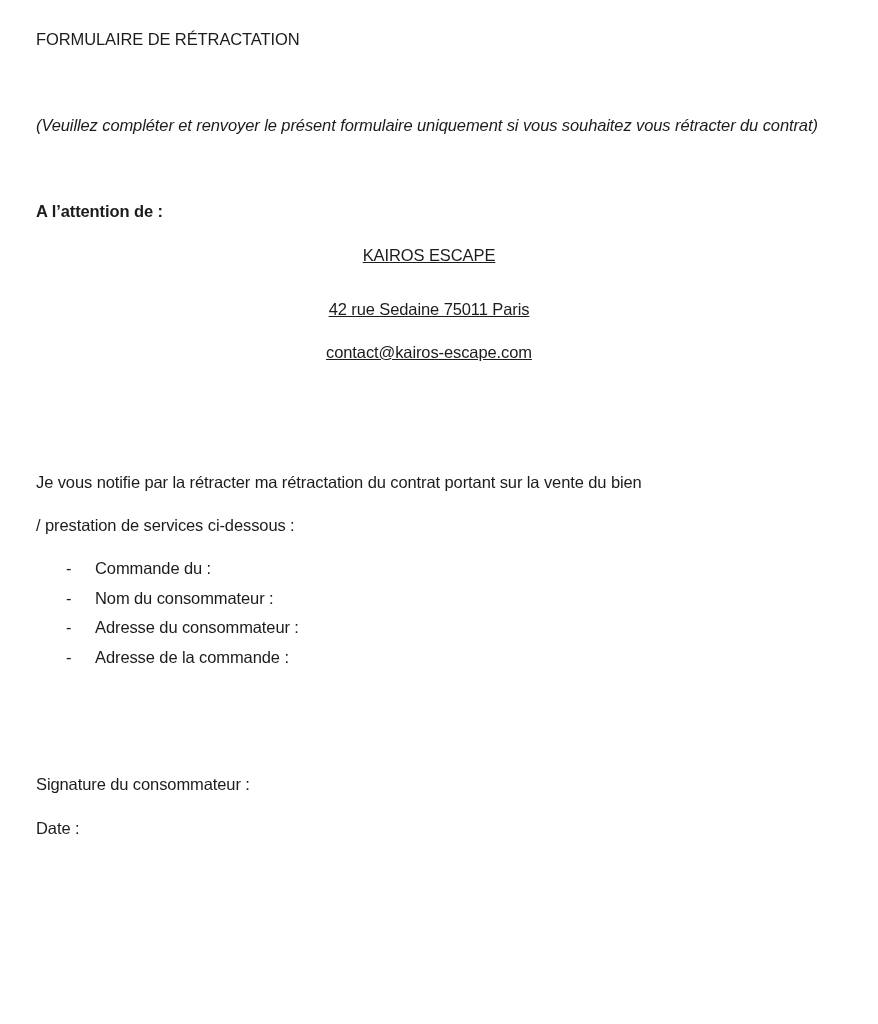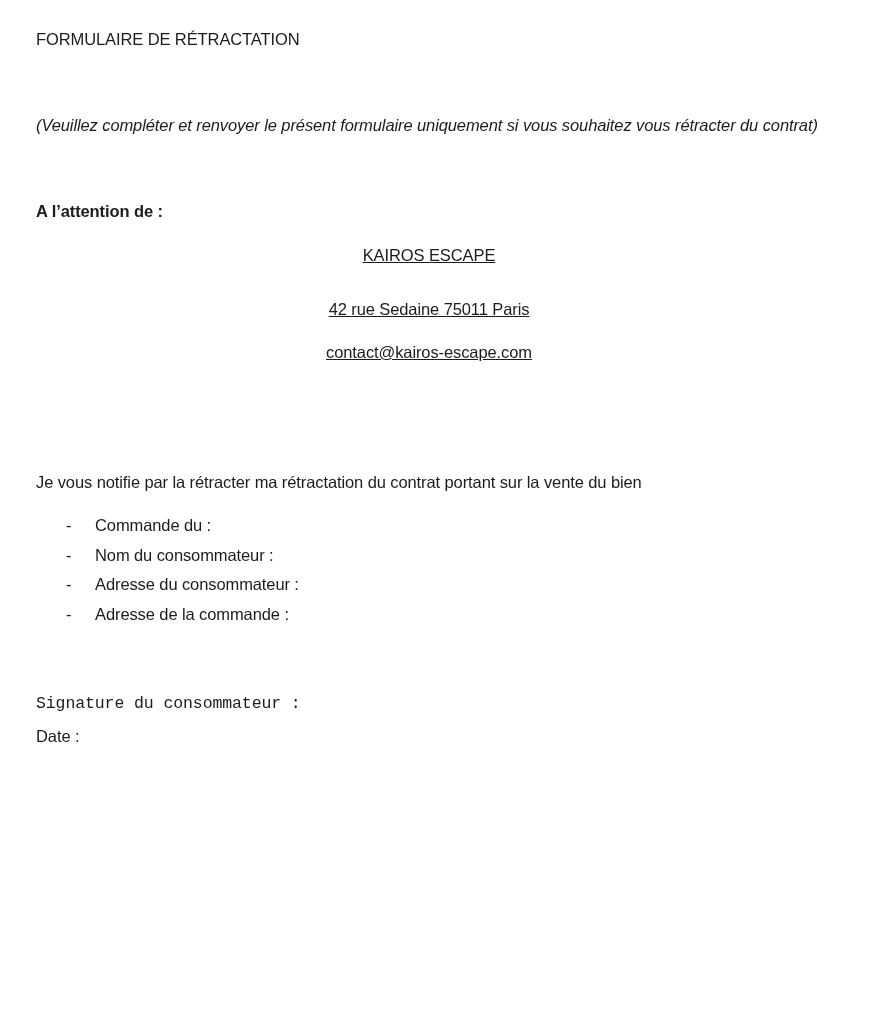--- a/index.html
+++ b/index.html
@@ -30,42 +30,43 @@
   .recipient-address { margin-top: 24px; }
   .recipient-email   { margin-top: 13px; }
 
   .notify-1 { margin-top: 100px; max-width: 792px; }
   .notify-2 { margin-top: 13px; }
 
   .list { margin-top: 14px; padding-left: 30px; }
   .list-item { display: flex; line-height: 29.5px; }
   .bullet { width: 29px; flex: 0 0 29px; }
 
-  .signature { margin-top: 60px; font-family: Liberation Mono, monospace; }
-  .date      { margin-top: 2px; }
+  .signature { margin-top: 97px; }
+  .date      { margin-top: 14px; }
 </style>
 </head>
 <body>
 
 <div class="page">
 
   <p class="title">FORMULAIRE DE RÉTRACTATION</p>
 
   <p class="instruction">(Veuillez compléter et renvoyer le présent formulaire uniquement si vous souhaitez vous rétracter du contrat)</p>
 
   <p class="attention">A l’attention de :</p>
 
   <p class="centered recipient-name">KAIROS ESCAPE</p>
 
   <p class="centered recipient-address">42 rue Sedaine 75011 Paris</p>
 
   <p class="centered recipient-email">contact@kairos-escape.com</p>
 
   <p class="notify-1">Je vous notifie par la rétracter ma rétractation du contrat portant sur la vente du bien</p>
 
+  <p class="notify-2">/ prestation de services ci-dessous :</p>
 
   <div class="list">
     <div class="list-item">
       <span class="bullet">-</span>
       <span class="item-text">Commande du :</span>
     </div>
     <div class="list-item">
       <span class="bullet">-</span>
       <span class="item-text">Nom du consommateur :</span>
     </div>

